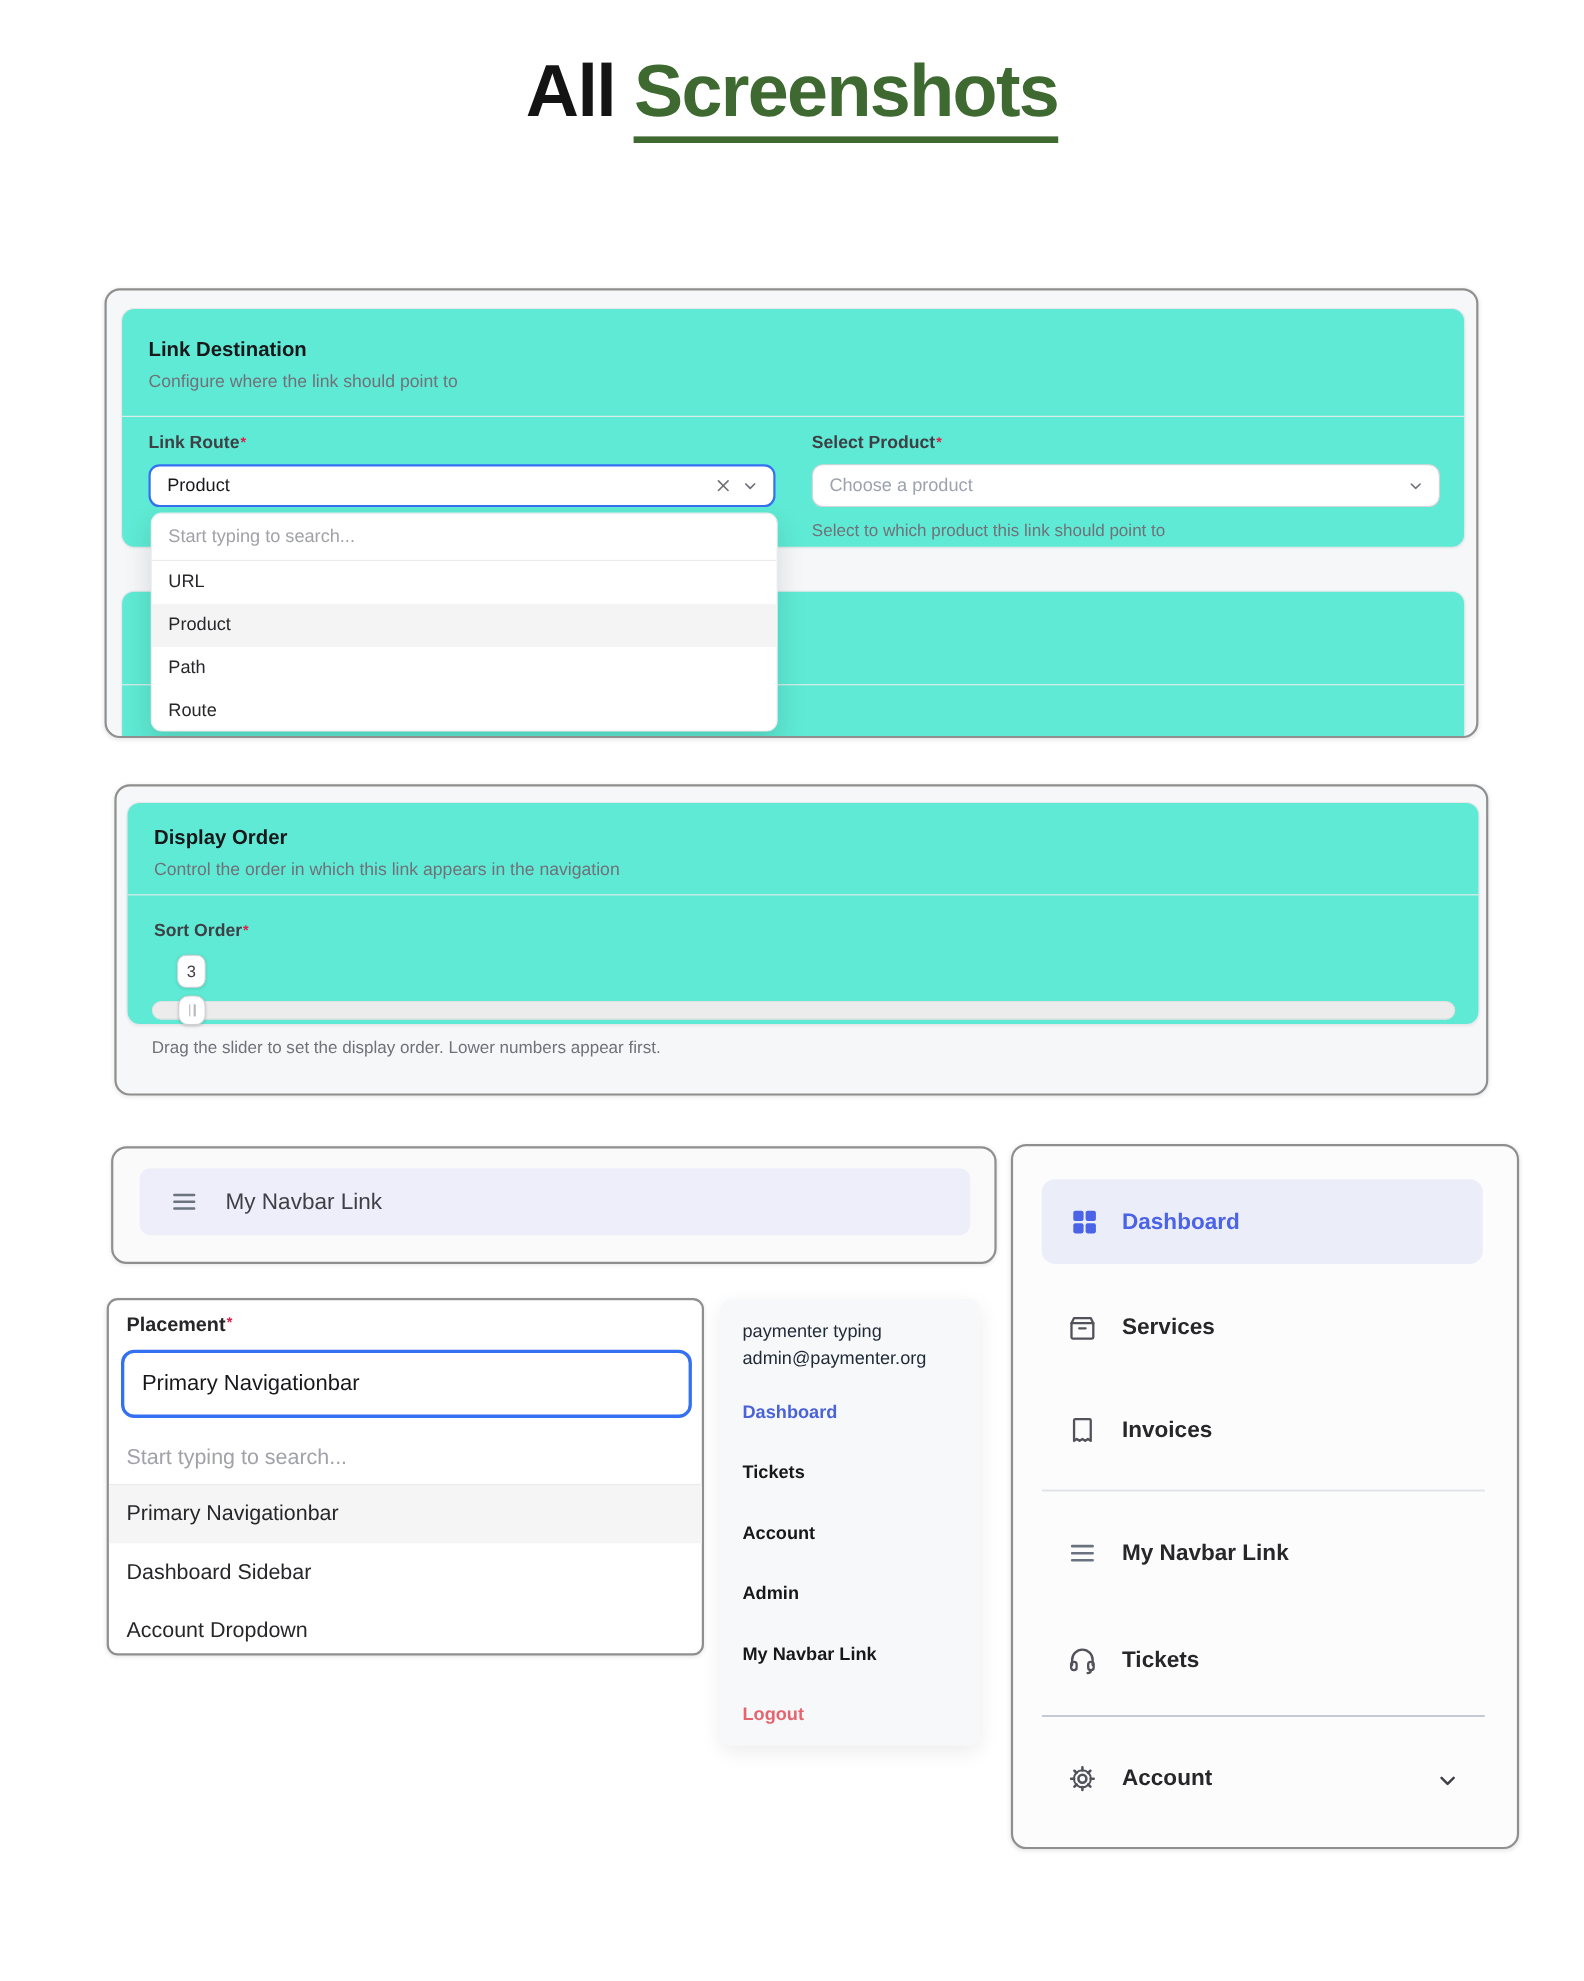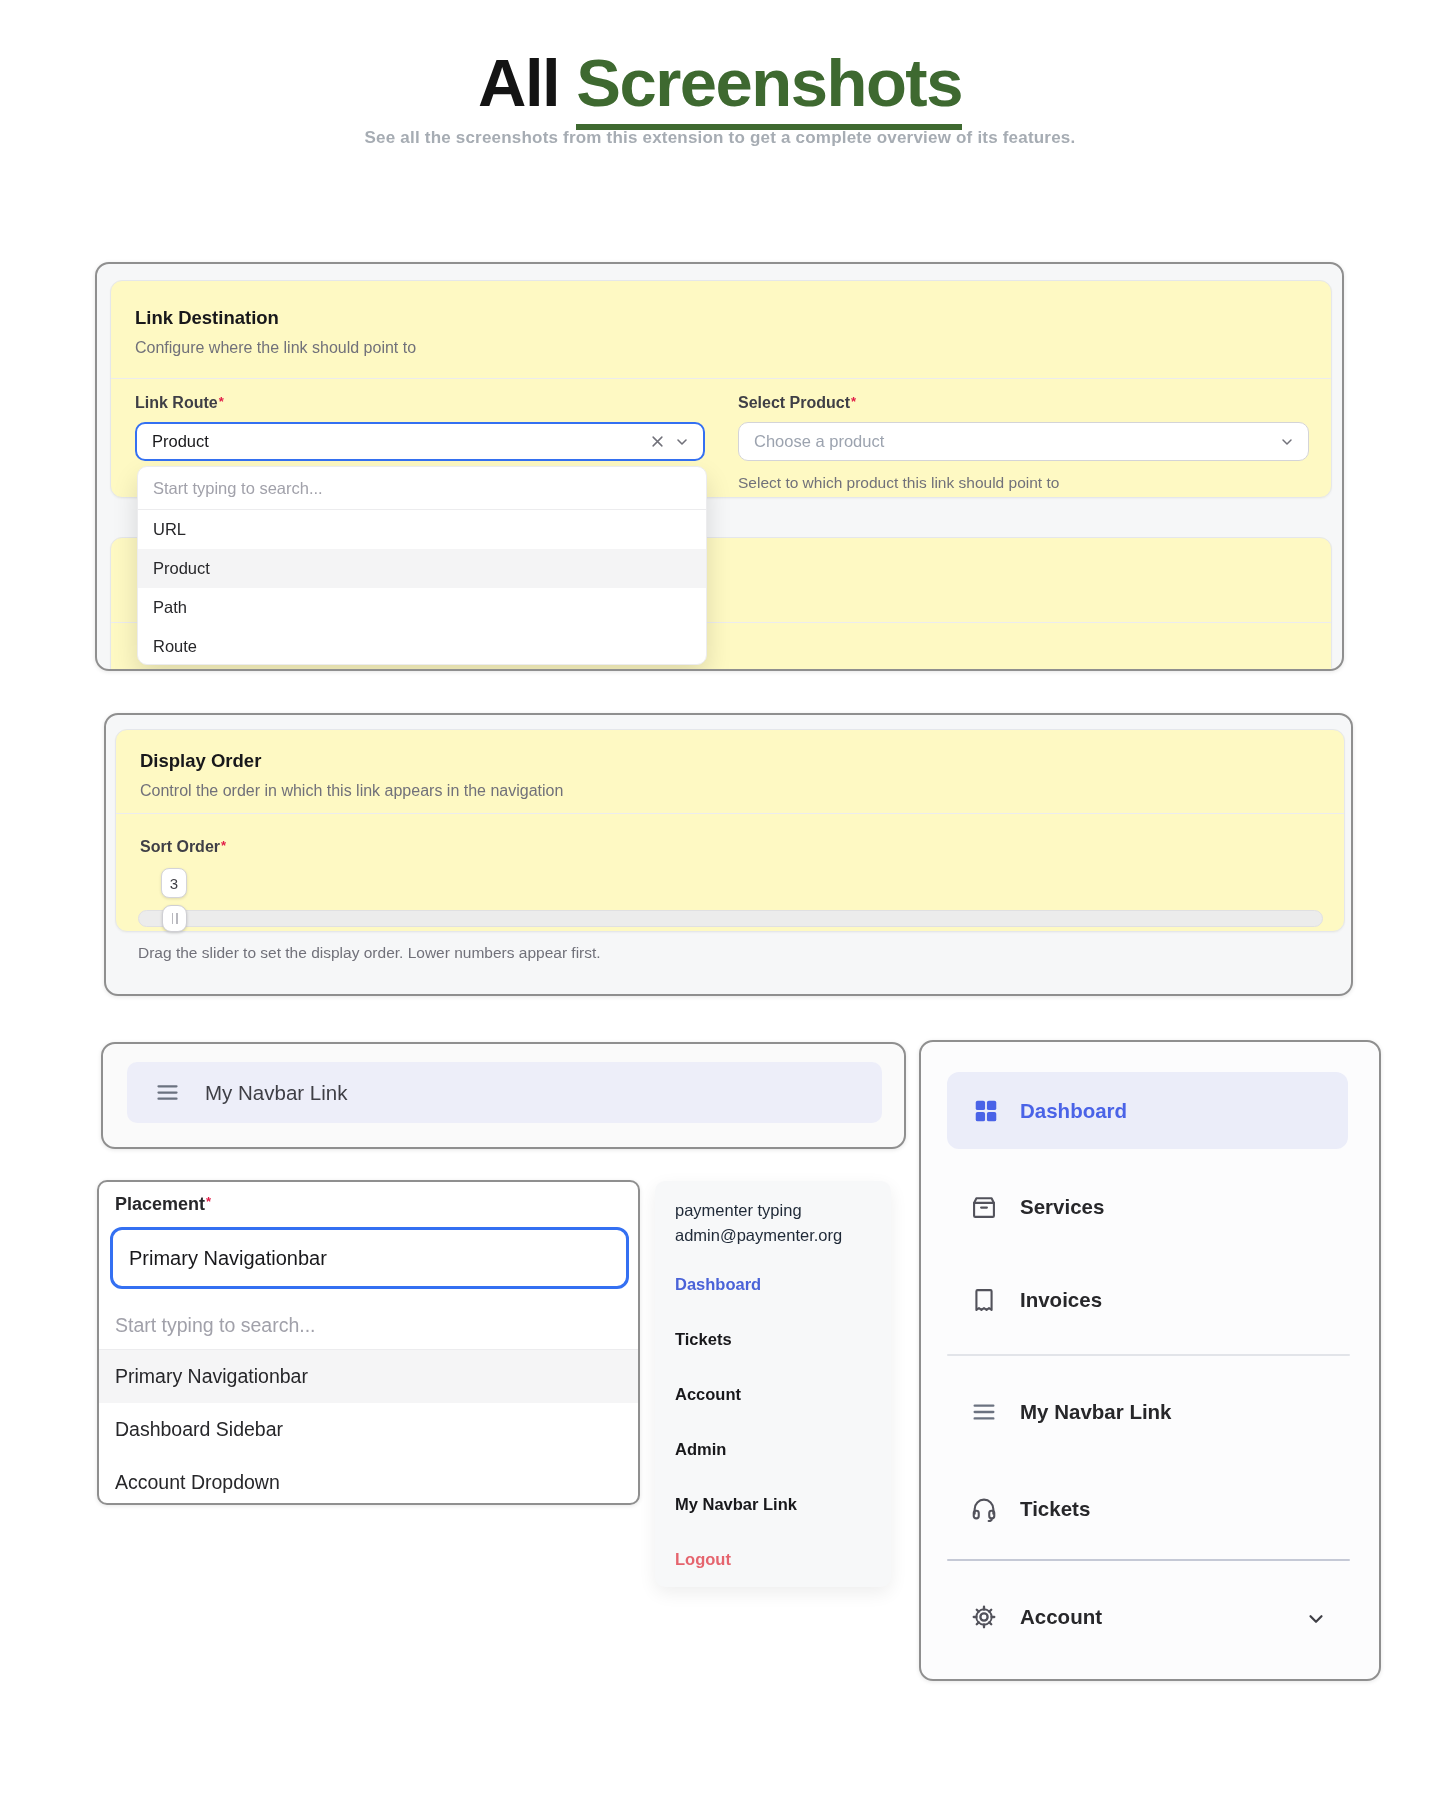--- a/index.html
+++ b/index.html
@@ -7,21 +7,21 @@
   .page{position:relative;width:1440px;height:1801px;background:#fff;overflow:hidden;}
   .abs{position:absolute;}
 
   
   .title{top:44px;left:0;width:100%;text-align:center;font-size:67px;font-weight:800;letter-spacing:-1.5px;color:#141414;}
   .title .green{color:#3e6930;border-bottom:6px solid #3e6930;padding-bottom:4px;text-align:center;}
   .subtitle{top:128px;left:0;width:100%;text-align:center;font-size:17px;font-weight:700;color:#a6acb3;letter-spacing:.2px;}
 
   
   .frame{border:2.5px solid #8f8f8f;border-radius:14px;background:#f6f7f8;box-shadow:0 1px 4px rgba(0,0,0,.10);overflow:hidden;box-sizing:border-box;}
-  .card{background:#fef9c3;border:1px solid #e5e7eb;border-radius:12px;box-shadow:0 1px 2px rgba(0,0,0,.04);box-sizing:border-box;}
+  .card{background:#5eead4;border:1px solid #e5e7eb;border-radius:12px;box-shadow:0 1px 2px rgba(0,0,0,.04);box-sizing:border-box;}
   .divider{height:1px;background:#ececee;left:0;right:0;}
 
   .h-heading{font-size:18.5px;font-weight:700;color:#18181b;}
   .h-sub{font-size:16px;color:#71717a;}
   .f-label{font-size:16px;font-weight:600;color:#3f3f46;}
   .req{color:#e11d48;font-size:13px;vertical-align:top;margin-left:1px;}
   .helper{font-size:15.5px;color:#71717a;}
 
   .input{background:#fff;border-radius:10px;box-sizing:border-box;display:flex;align-items:center;}
   .input.focus{border:2px solid #3470f2;}
@@ -72,21 +72,20 @@
 </style>
 </head>
 <body>
 
 <div class="page">
 
   <div class="abs title">
     <span>All</span>
     <span class="green">Screenshots</span>
   </div>
-  <div class="abs subtitle">See all the screenshots from this extension to get a complete overview of its features.</div>
 
   <div class="abs frame" style="left:95px;top:262px;width:1249px;height:409px;">
 
     <div class="abs card" style="left:13px;top:16px;width:1222px;height:218px;">
       <div class="abs h-heading" style="left:24px;top:26px;">Link Destination</div>
       <div class="abs h-sub" style="left:24px;top:58px;">Configure where the link should point to</div>
       <div class="abs divider" style="top:97px;"></div>
 
       <div class="abs f-label" style="left:24px;top:113px;"><span>Link Route</span><span class="req">*</span></div>
       <div class="abs input focus" style="left:24px;top:141px;width:570px;height:39px;">

